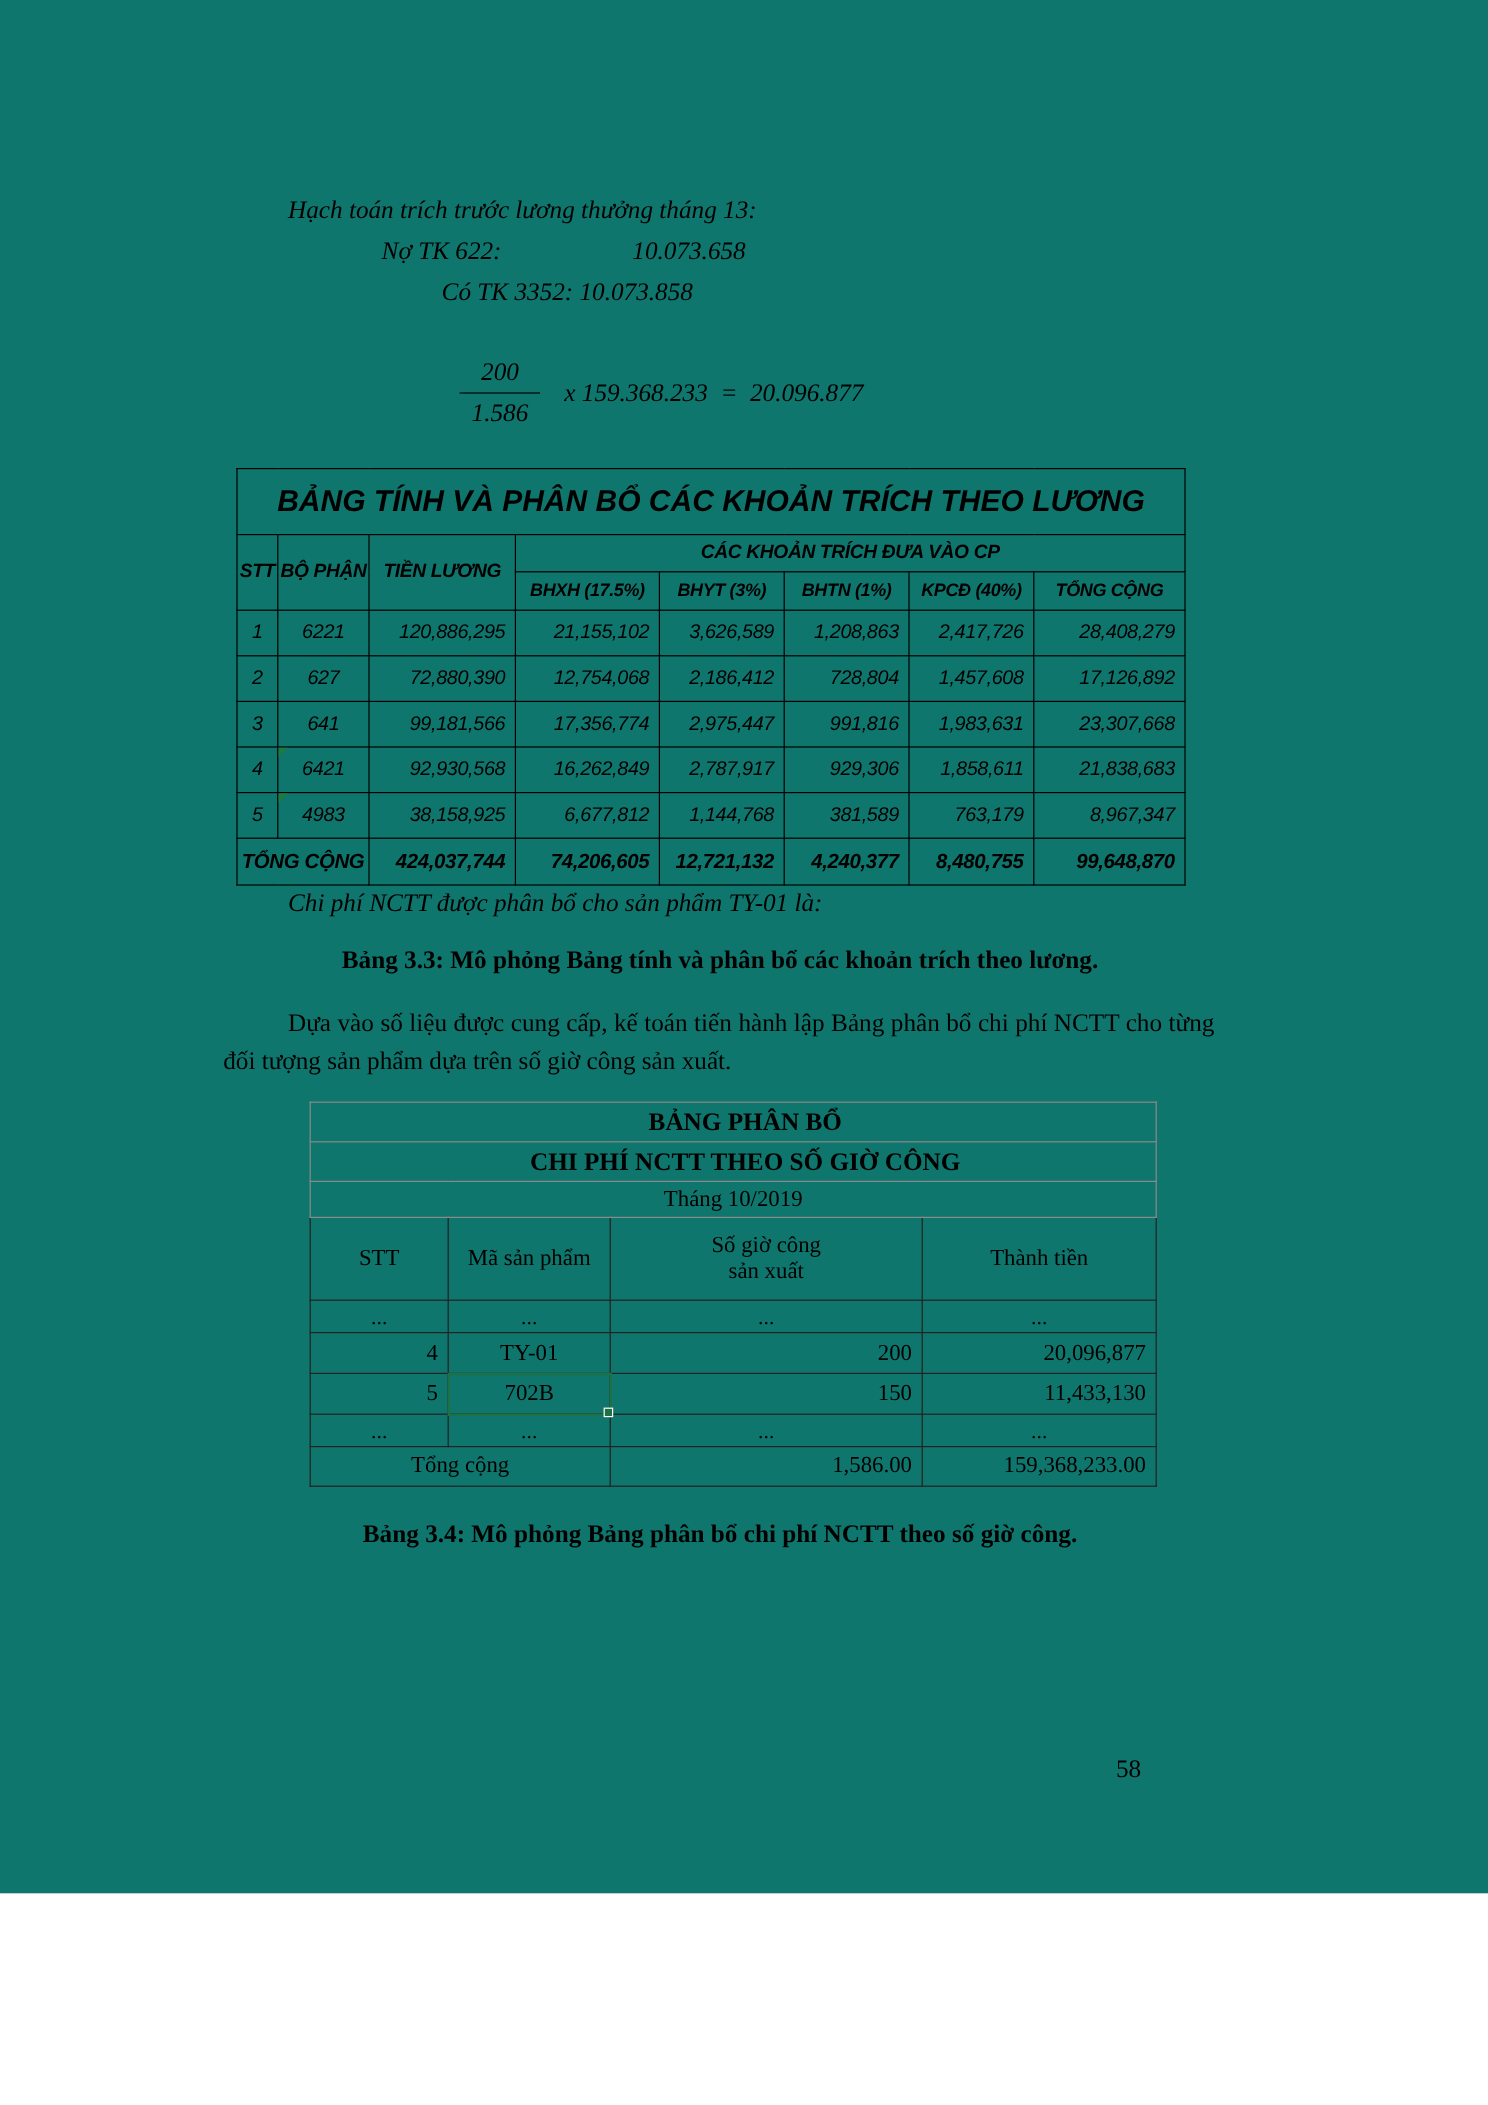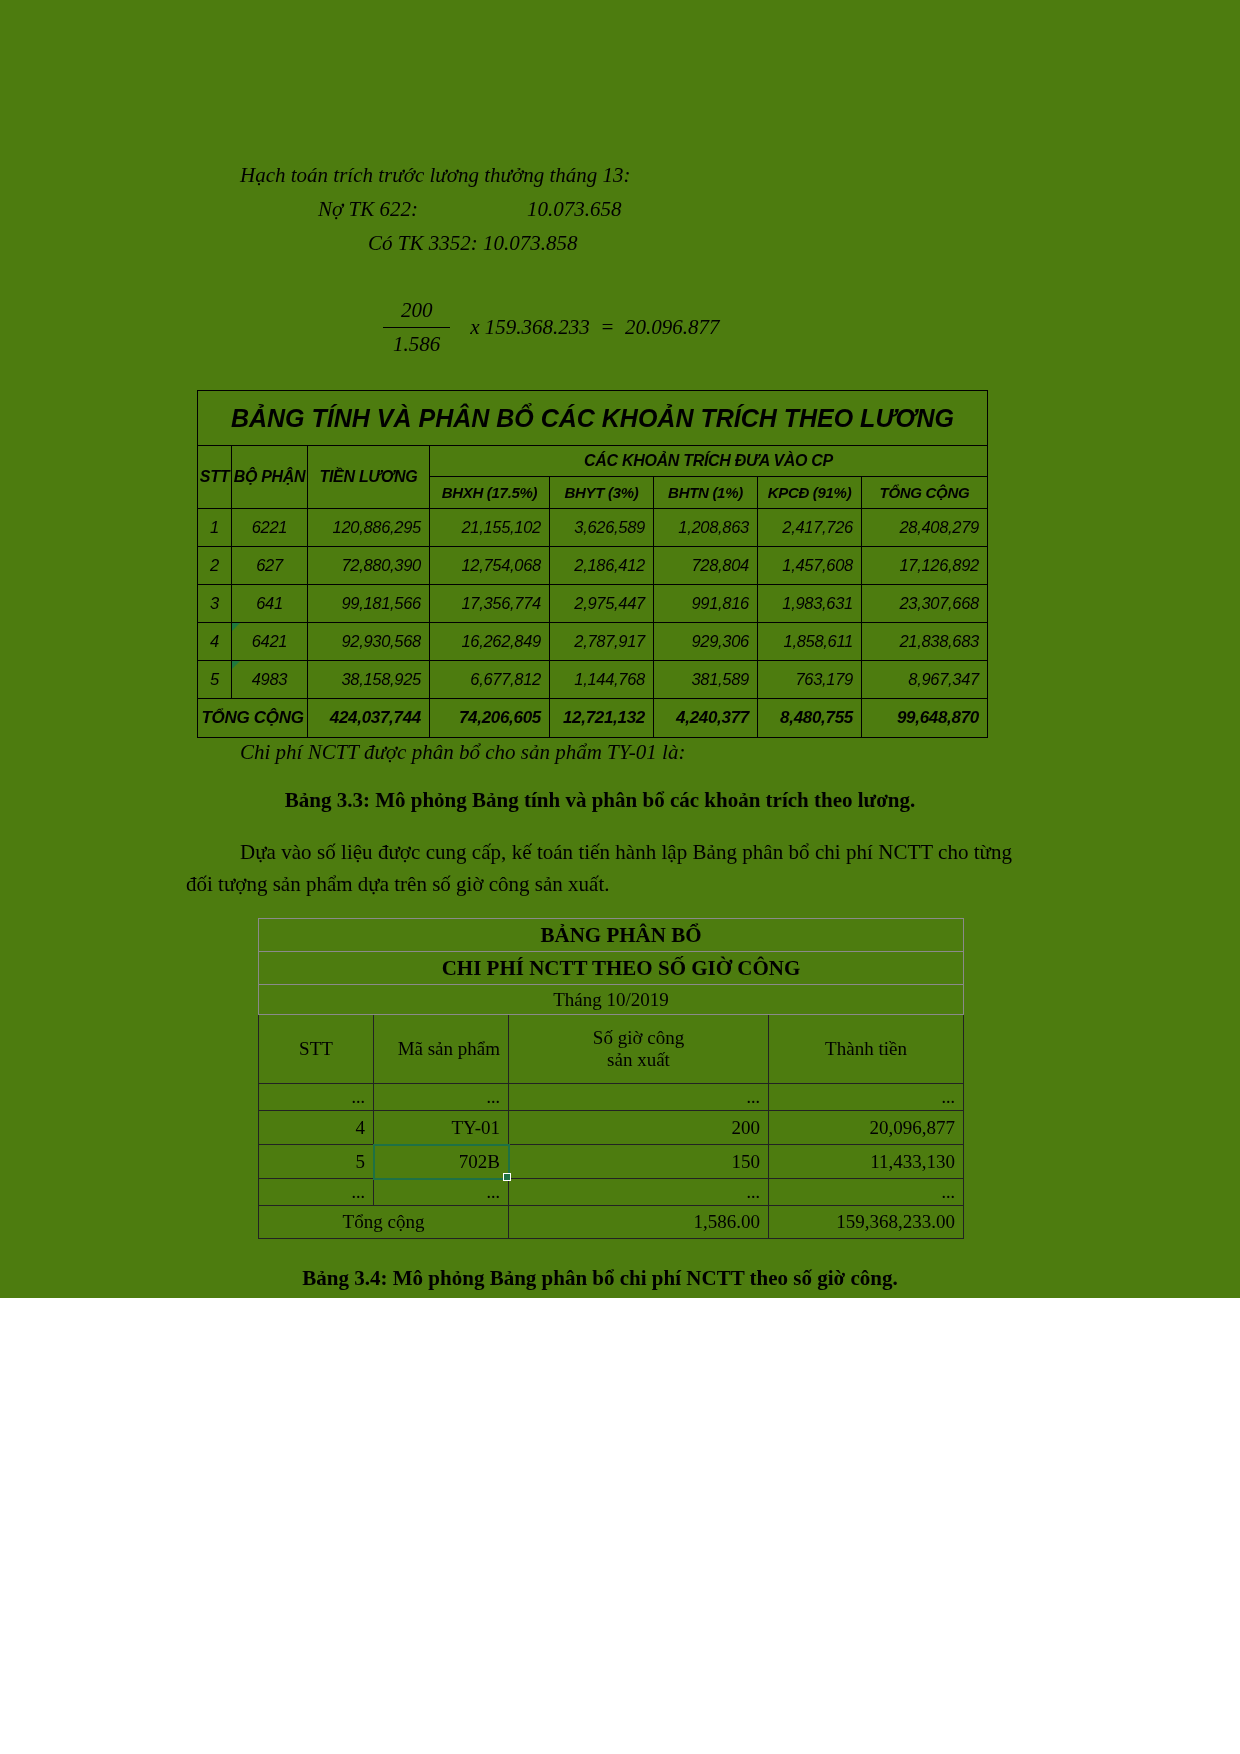--- a/index.html
+++ b/index.html
@@ -1,17 +1,17 @@
 <!DOCTYPE html>
 <html><head>
 <meta charset="utf-8">
 <style>
   html,body { margin:0; padding:0; background:#fff; }
   .page {
-    position:relative; width:1240px; height:1298px; background:#4d7c0f;
+    position:relative; width:1240px; height:1578px; background:#0f766e;
     font-family:"Liberation Serif", serif; color:#000; overflow:hidden;
   }
 
   
   .intro { position:absolute; left:240px; top:158px; font-style:italic; font-size:21px; line-height:34px; }
   .intro .l2 { padding-left:78px; }
   .intro .l2 .val { margin-left:109px; }
   .intro .l3 { padding-left:128px; }
 
   
@@ -50,21 +50,21 @@
   .t2 td { overflow:hidden; padding:0 8px; }
   .t2 .tt td { border:1px solid #8a8a8a; text-align:center; }
   .t2 .tt1 td, .t2 .tt2 td { font-weight:bold; font-size:21px; height:32px; vertical-align:middle;padding-left:28px; }
   .t2 .tt3 td { font-size:19px; height:29px; vertical-align:middle; }
   .t2 .hd td { border:1.6px solid #222; text-align:center; height:68px; vertical-align:middle; }
   .t2 td.pre { white-space:pre-line; }
   .t2 .dr td { border:1.6px solid #222; vertical-align:middle; }
   .t2 .dots td { height:26px; font-size:18px; }
   .t2 .vals td { height:33px; }
   .t2 td.r { text-align:right; }
-  .t2 td.l { text-align:right; }
+  .t2 td.l { text-align:center; }
   .t2 .total td { height:32px; }
   .t2 .total .lbl { text-align:center; }
   .active-cell { position:relative; overflow:visible !important; outline:2.5px solid #1e7145; outline-offset:-1px; }
   .active-cell::after { content:""; position:absolute; right:-3px; bottom:-3px; width:6px; height:6px;
                         background:#1e7145; border:1px solid #fff; z-index:2; }
 
   .caption2 { position:absolute; left:186px; top:1266px; width:828px; text-align:center; font-weight:bold; font-size:21px; }
   .pageno { position:absolute; left:930px; top:1462px; font-size:21px; }
 </style>
 </head>
@@ -106,21 +106,21 @@
       <tr class="gh">
         <td rowspan="2">STT</td>
         <td rowspan="2">BỘ PHẬN</td>
         <td rowspan="2">TIỀN LƯƠNG</td>
         <td colspan="5">CÁC KHOẢN TRÍCH ĐƯA VÀO CP</td>
       </tr>
       <tr class="sh">
         <td class="pct">BHXH (17.5%)</td>
         <td class="pct">BHYT (3%)</td>
         <td class="pct">BHTN (1%)</td>
-        <td class="pct">KPCĐ (91%)</td>
+        <td class="pct">KPCĐ (40%)</td>
         <td>TỔNG CỘNG</td>
       </tr>
 
       <tr class="dr">
         <td class="ctr">1</td>
         <td class="ctr">6221</td>
         <td class="num">120,886,295</td>
         <td class="num">21,155,102</td>
         <td class="num">3,626,589</td>
         <td class="num">1,208,863</td>

